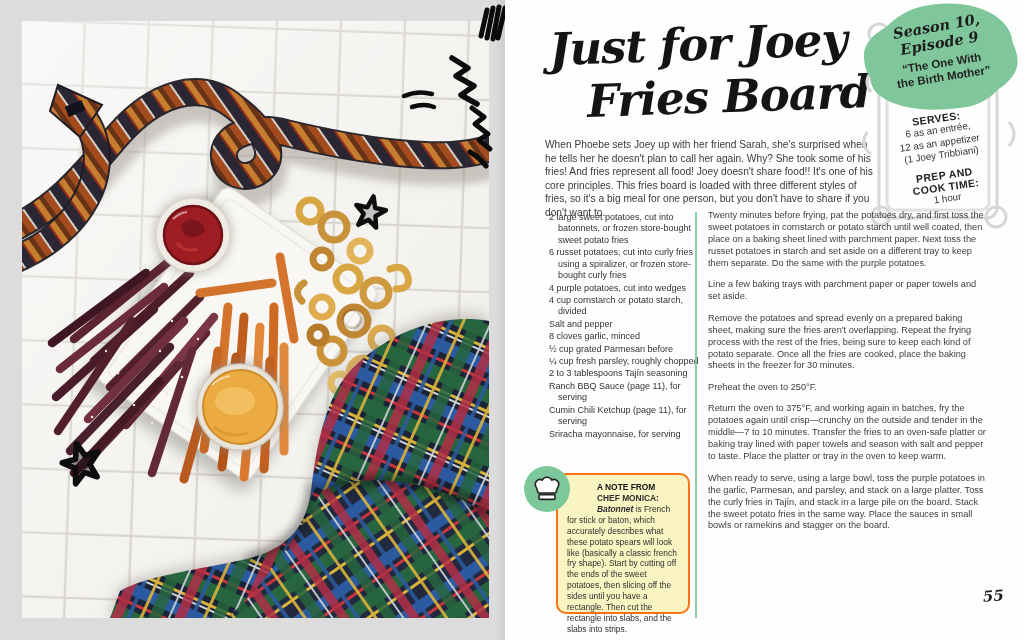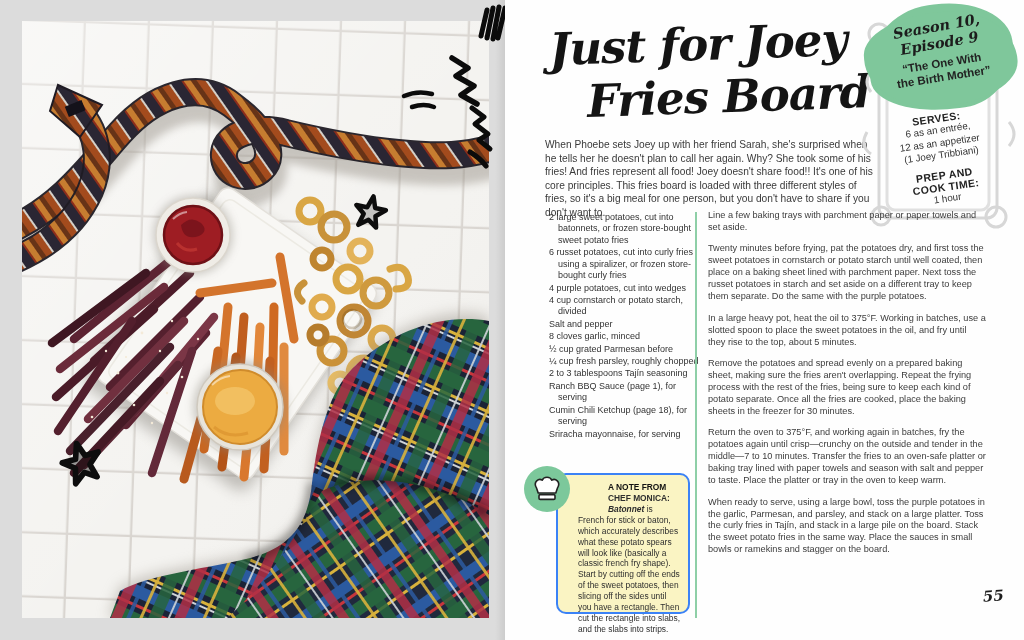--- a/index.html
+++ b/index.html
@@ -41,21 +41,21 @@
 
   .ingredients{position:absolute;left:44px;top:212px;width:150px;font-size:9px;line-height:1.27;color:#333;}
   .ing{padding-left:9px;text-indent:-9px;margin-bottom:1px;}
 
   .divider{position:absolute;left:190px;top:212px;width:2px;height:406px;background:#8ecfa7;}
 
   .instructions{position:absolute;left:203px;top:210px;width:278px;font-size:9.2px;line-height:1.3;color:#3c3c3c;}
   .instructions p{margin:0 0 9.5px 0;}
 
   .note-box{position:absolute;left:51px;top:473px;width:134px;height:141px;background:#faf4c3;
-    border:2px solid #3b82f6;border-radius:10px;box-sizing:border-box;padding:7px 7px 6px 20px;
+    border:2px solid #f97316;border-radius:10px;box-sizing:border-box;padding:7px 7px 6px 9px;
     font-size:8.4px;line-height:1.3;color:#2e2e2e;}
   .note-spacer{float:left;width:30px;height:30px;}
   .note-h{display:block;font-weight:bold;color:#111;}
   .note-box i{font-style:italic;font-weight:bold;}
 
   .chef-badge{position:absolute;left:19px;top:466px;width:46px;height:46px;border-radius:50%;background:#7cc89b;}
   .chef-badge svg{position:absolute;left:7px;top:9px;}
 
   .page-num{position:absolute;left:478px;top:587px;font-size:15px;color:#1d1d1d;transform:rotate(-4deg);}
 </style>
@@ -306,32 +306,32 @@
     <div class="ingredients">
       <div class="ing">2 large sweet potatoes, cut into batonnets, or frozen store-bought sweet potato fries</div>
       <div class="ing">6 russet potatoes, cut into curly fries using a spiralizer, or frozen store-bought curly fries</div>
       <div class="ing">4 purple potatoes, cut into wedges</div>
       <div class="ing">4 cup cornstarch or potato starch, divided</div>
       <div class="ing">Salt and pepper</div>
       <div class="ing">8 cloves garlic, minced</div>
       <div class="ing">½ cup grated Parmesan before</div>
       <div class="ing">¼ cup fresh parsley, roughly chopped</div>
       <div class="ing">2 to 3 tablespoons Tajín seasoning</div>
-      <div class="ing">Ranch BBQ Sauce (page 1), for serving</div>
-      <div class="ing">Cumin Chili Ketchup (page 18), for serving</div>
+      <div class="ing">Ranch BBQ Sauce (page 11), for serving</div>
+      <div class="ing">Cumin Chili Ketchup (page 11), for serving</div>
       <div class="ing">Sriracha mayonnaise, for serving</div>
     </div>
 
     <div class="divider"></div>
 
     <div class="instructions">
+      <p>Twenty minutes before frying, pat the potatoes dry, and first toss the sweet potatoes in cornstarch or potato starch until well coated, then place on a baking sheet lined with parchment paper. Next toss the russet potatoes in starch and set aside on a different tray to keep them separate. Do the same with the purple potatoes.</p>
       <p>Line a few baking trays with parchment paper or paper towels and set aside.</p>
-      <p>Twenty minutes before frying, pat the potatoes dry, and first toss the sweet potatoes in cornstarch or potato starch until well coated, then place on a baking sheet lined with parchment paper. Next toss the russet potatoes in starch and set aside on a different tray to keep them separate. Do the same with the purple potatoes.</p>
-      <p>In a large heavy pot, heat the oil to 375°F. Working in batches, use a slotted spoon to place the sweet potatoes in the oil, and fry until they rise to the top, about 5 minutes.</p>
       <p>Remove the potatoes and spread evenly on a prepared baking sheet, making sure the fries aren't overlapping. Repeat the frying process with the rest of the fries, being sure to keep each kind of potato separate. Once all the fries are cooked, place the baking sheets in the freezer for 30 minutes.</p>
+      <p>Preheat the oven to 250°F.</p>
       <p>Return the oven to 375°F, and working again in batches, fry the potatoes again until crisp—crunchy on the outside and tender in the middle—7 to 10 minutes. Transfer the fries to an oven-safe platter or baking tray lined with paper towels and season with salt and pepper to taste. Place the platter or tray in the oven to keep warm.</p>
       <p>When ready to serve, using a large bowl, toss the purple potatoes in the garlic, Parmesan, and parsley, and stack on a large platter. Toss the curly fries in Tajín, and stack in a large pile on the board. Stack the sweet potato fries in the same way. Place the sauces in small bowls or ramekins and stagger on the board.</p>
     </div>
 
     <div class="note-box">
       <span class="note-spacer"></span>
       <span class="note-h">A NOTE FROM</span>
       <span>
         <b>CHEF MONICA:</b>
         <i>Batonnet</i>

